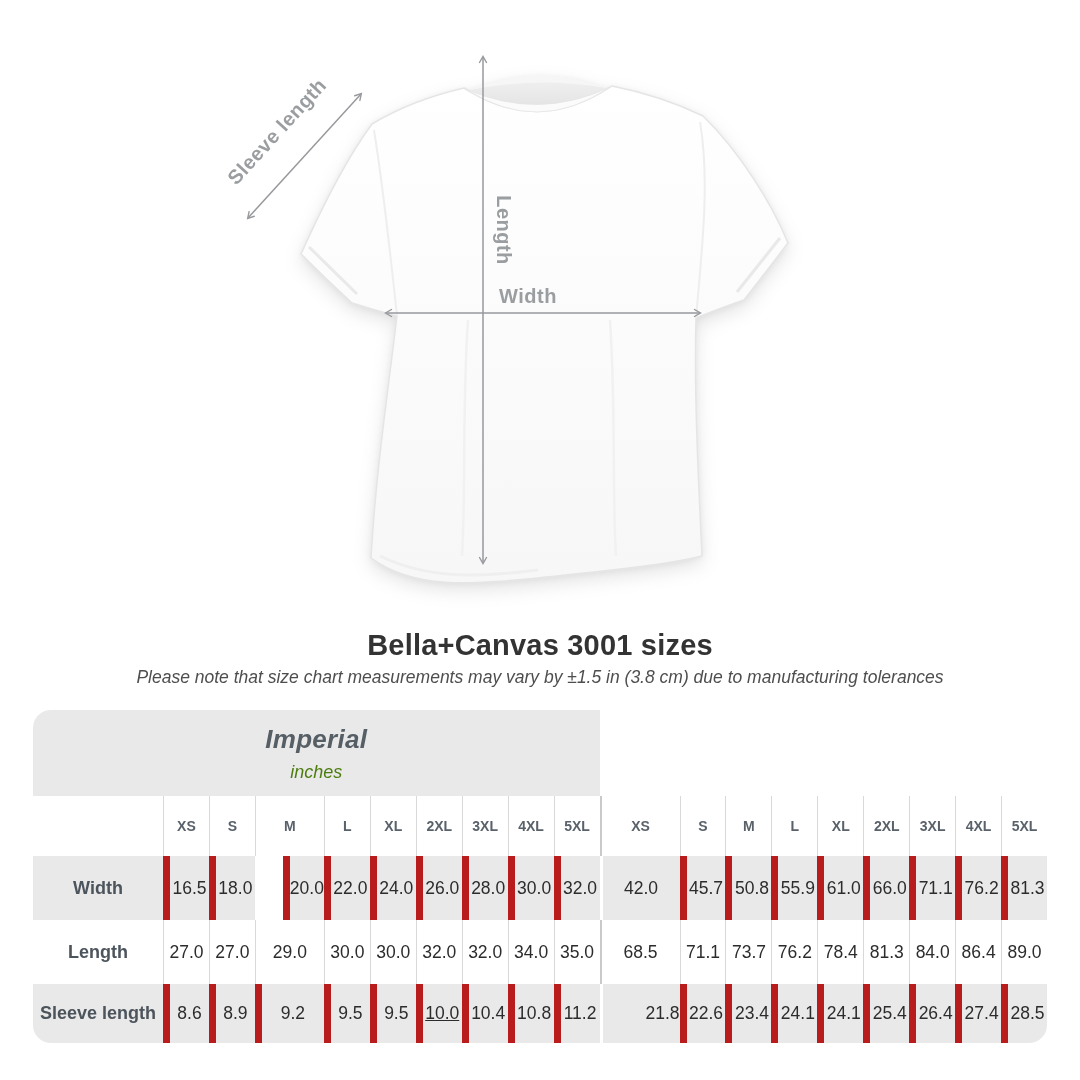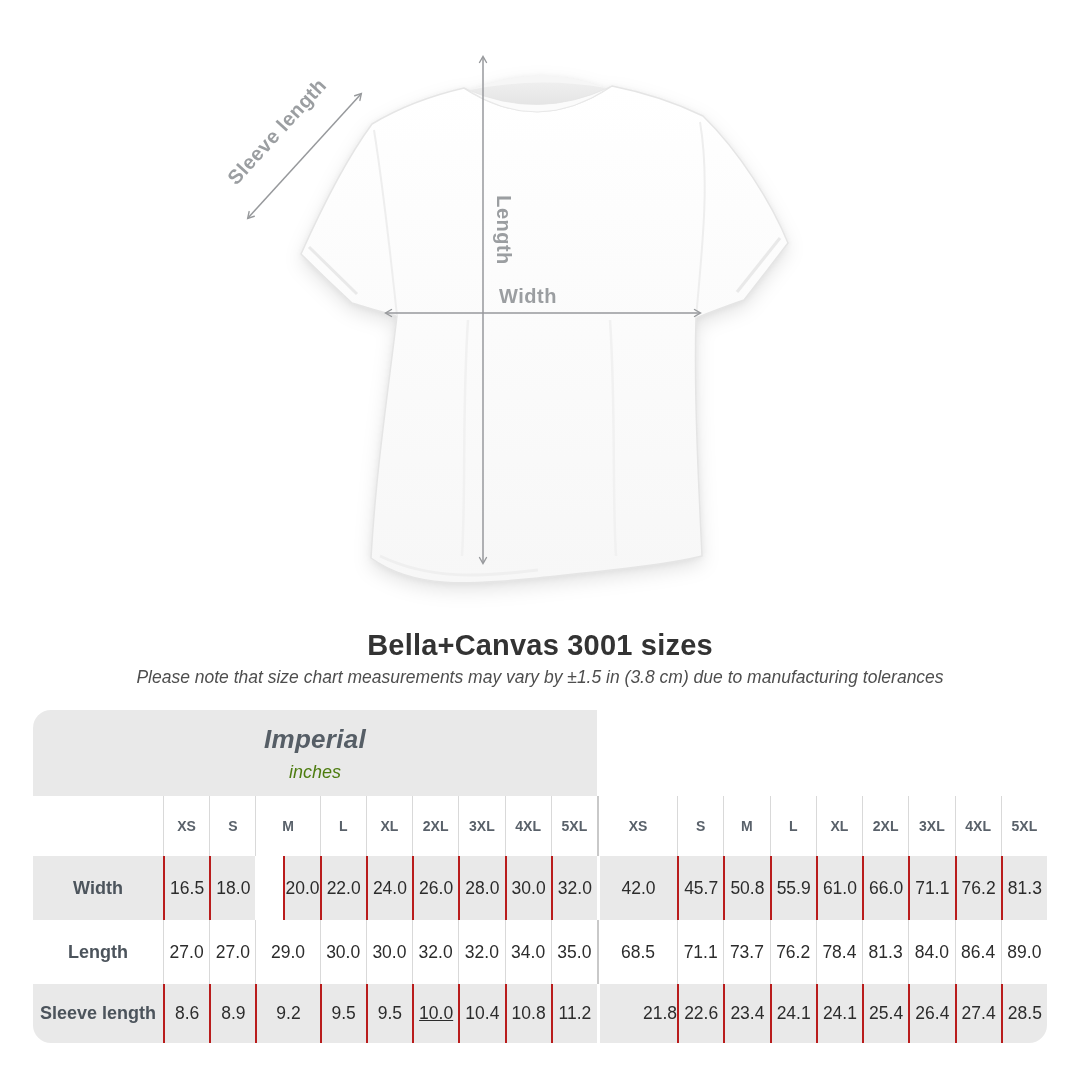--- a/index.html
+++ b/index.html
@@ -30,21 +30,21 @@
   .band-imperial{grid-column:1 / 11;}
   .band-metric{grid-column:11 / 20;}
   .band-title{font-style:italic;font-weight:700;font-size:26px;color:#565e66;letter-spacing:.3px;}
   .band-unit{font-style:italic;font-size:18px;color:#4d7c0f;}
   .cell{display:flex;align-items:center;justify-content:center;}
   .gray{background:var(--band);}
   .rowlabel{font-weight:700;font-size:18px;color:#4c545c;}
   .sizehead{font-weight:700;font-size:14px;color:var(--head);}
   .val{font-size:17.5px;color:var(--val);}
   .vl-w{border-left:1px solid var(--line);}
-  .vl-g{border-left:2px solid #b91c1c;}
+  .vl-g{border-left:7px solid #b91c1c;}
   .vs-w{border-left:2px solid var(--divider);}
   .vs-g{border-left:3px solid #ffffff;}
 </style>
 </head>
 <body>
 
 <div class="page">
 
   <div class="diagram">
     <svg viewBox="0 0 1080 625">

